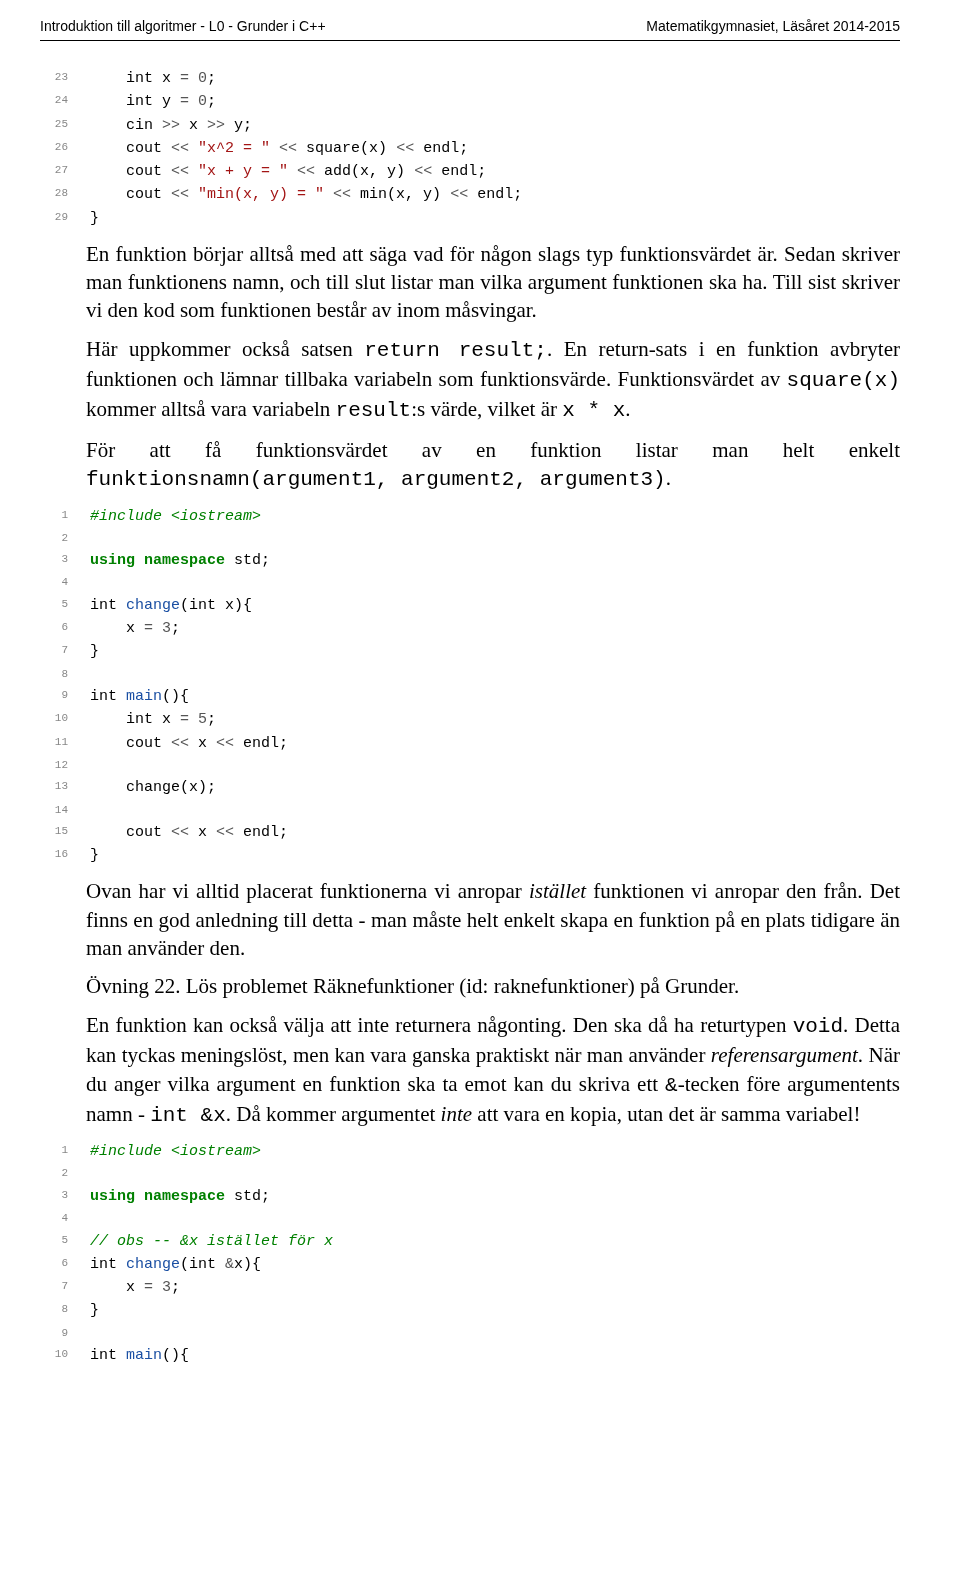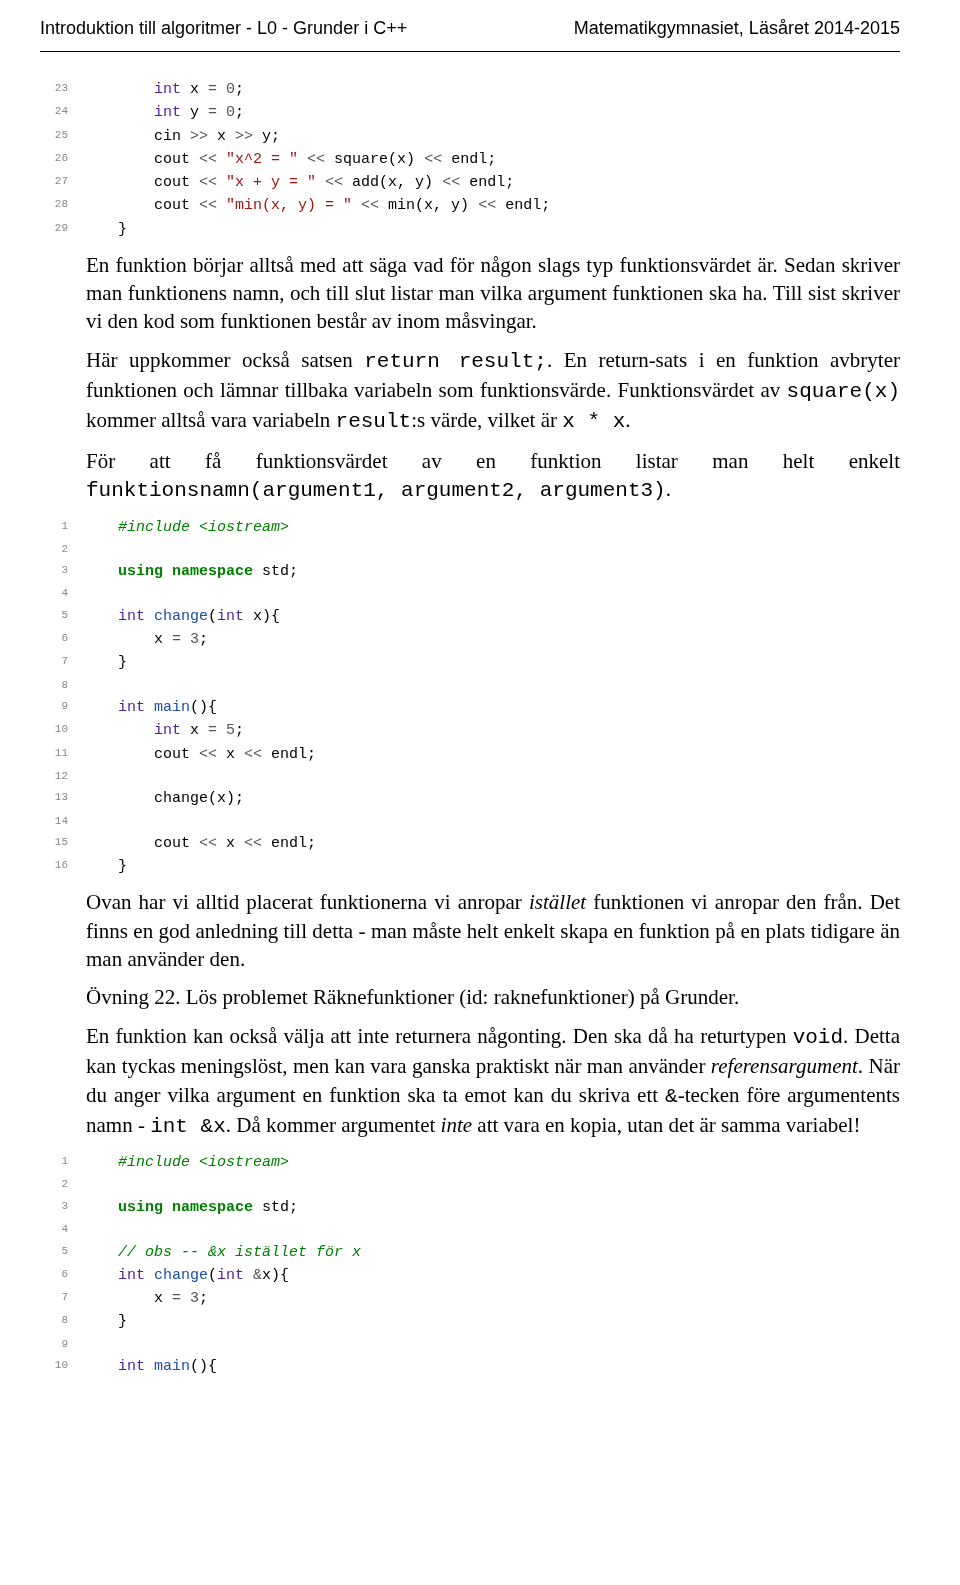--- a/index.html
+++ b/index.html
@@ -12,49 +12,48 @@
   .page {
     width: 960px;
     margin: 0 auto;
     padding: 0 60px 40px 40px;
     box-sizing: border-box;
   }
   .header {
     display: flex;
     justify-content: space-between;
     font-family: Helvetica, Arial, sans-serif;
-    font-size: 18px;
-    padding: 18px 0 12px 0;
+    font-size: 14px;
+    padding: 18px 0 6px 0;
     border-bottom: 1px solid #000;
     margin-bottom: 26px;
   }
   .codeblock {
     font-family: 'Courier New', monospace;
     font-size: 15px;
     line-height: 1.55;
     white-space: pre;
     margin-left: 0;
   }
   .codeblock .row {
     display: flex;
-    gap: 28px;
   }
   .codeblock .ln {
     width: 28px;
     text-align: right;
     color: #888;
     font-size: 11px;
     padding-right: 22px;
     flex-shrink: 0;
     line-height: 1.95;
   }
   .codeblock .code {
     flex: 1;
   }
-  .type { color: #4c1d95; }
+  .type { color: #000000; }
   .keyw { color: #008000; font-weight: bold; }
   .str  { color: #a31515; }
   .fn   { color: #1a4fa3; }
   .num  { color: #555; }
   .pp   { color: #008000; font-style: italic; }
   .comment { color: #008000; font-style: italic; }
   .op { color: #555; }
 
   p.body {
     font-size: 21px;

